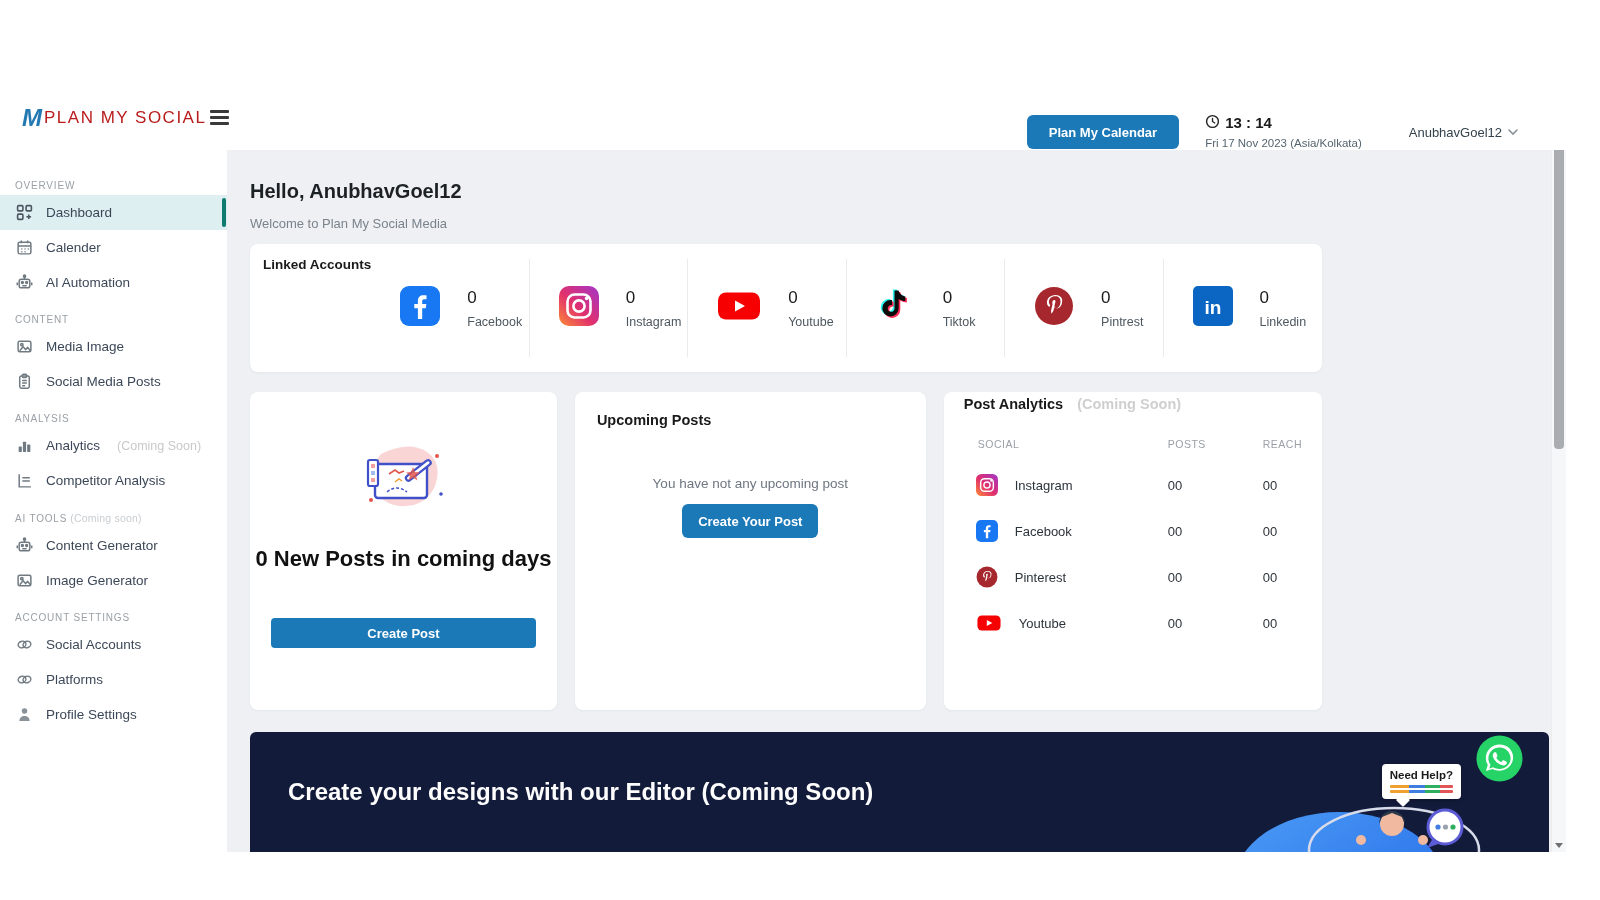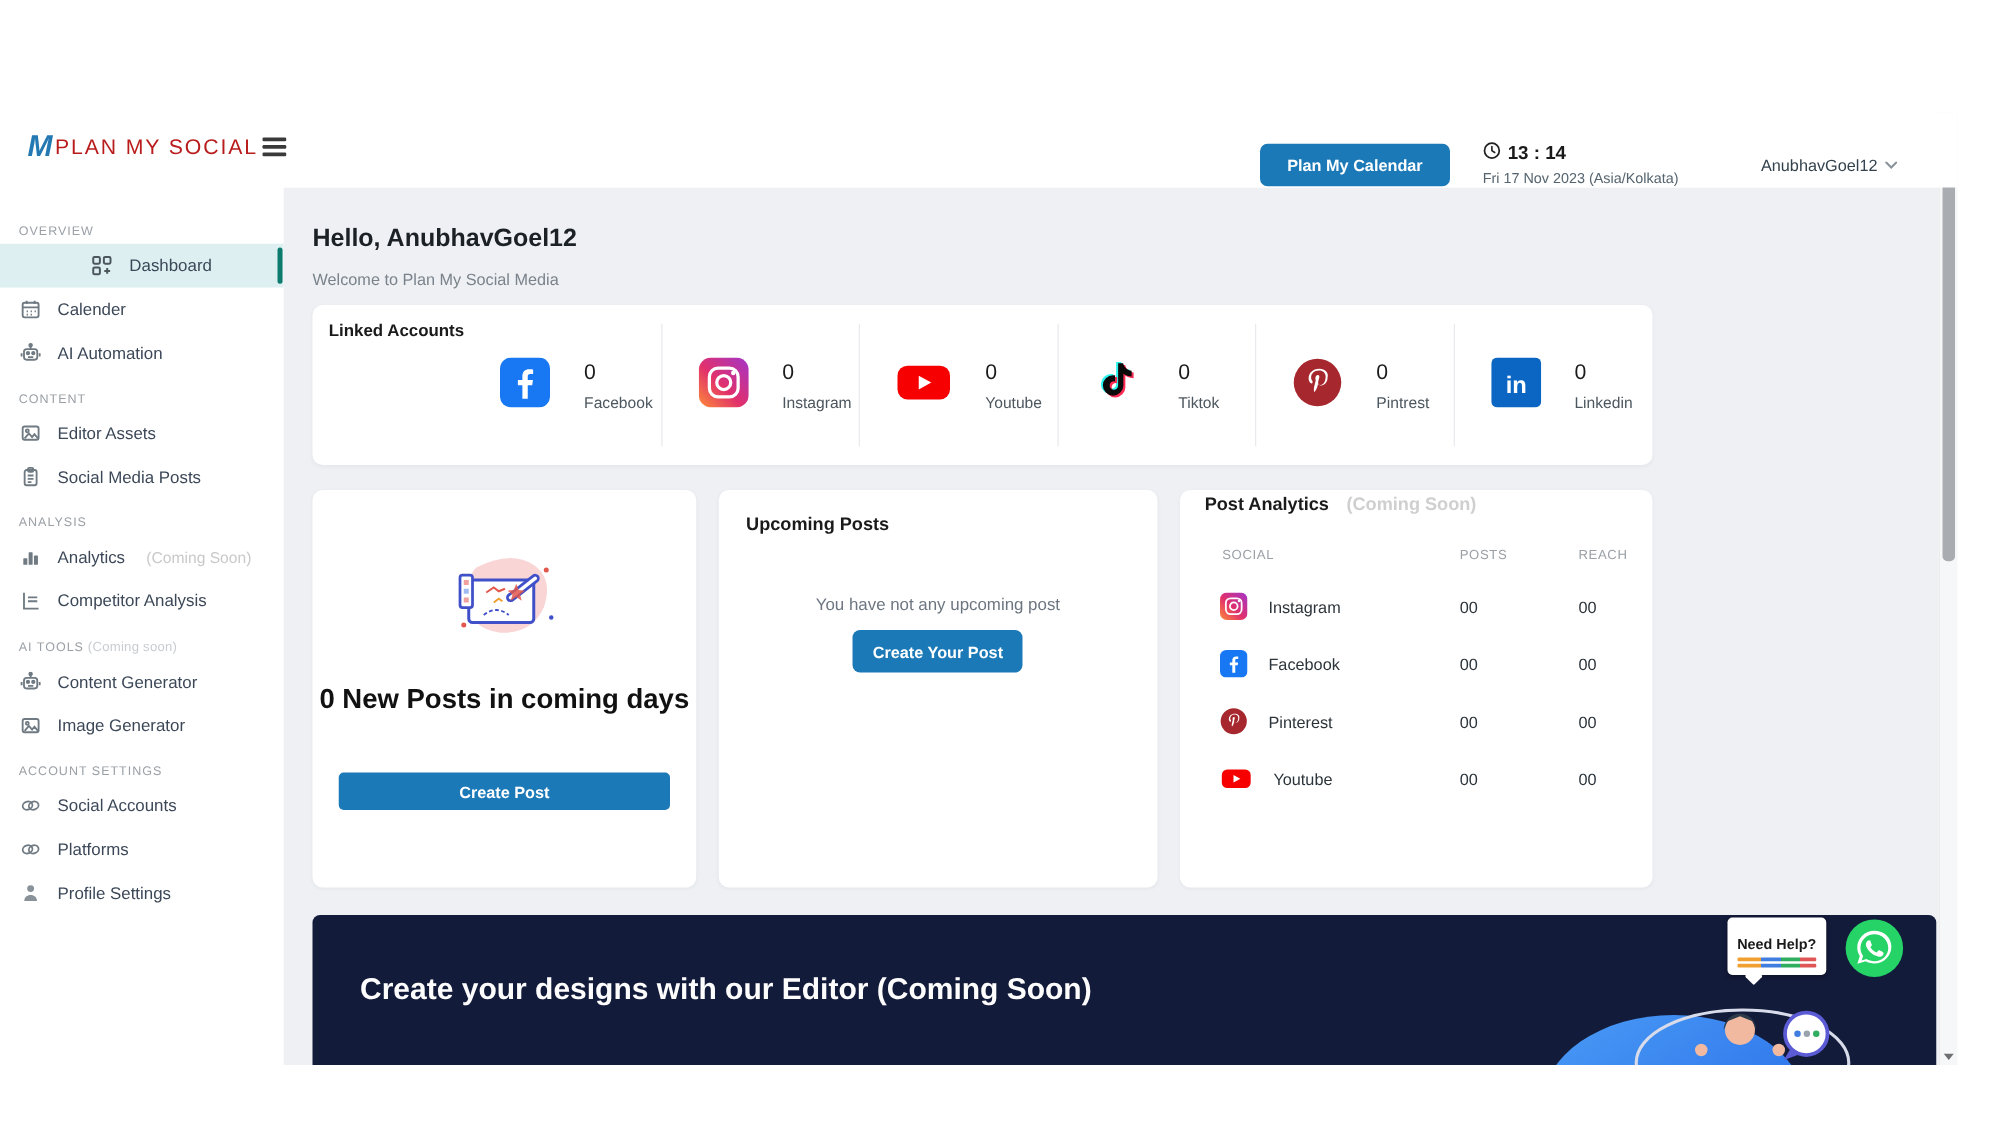--- a/index.html
+++ b/index.html
@@ -11,29 +11,29 @@
   .logo { position:absolute; left:22px; top:14px; display:flex; align-items:center; cursor:pointer; }
   .logo-mark { font-size:24px; font-weight:bold; color:#2479b2; margin-right:2px; font-style:italic; }
   .logo-text { font-size:17px; font-weight:normal; color:#b91c1c; letter-spacing:1.5px; }
   .hamburger { position:absolute; left:210px; top:20px; width:19px; cursor:pointer; }
   .hamburger span { display:block; height:2.5px; background:#3a3a3a; margin-bottom:3.5px; border-radius:1px; }
   .hdr-right { position:absolute; right:48px; top:12px; height:60px; display:flex; align-items:center; gap:26px; }
   .btn-calendar { background:#1b79b8; color:#fff; border:none; border-radius:6px; font-size:13px; font-weight:bold; padding:0 22px; height:34px; cursor:pointer; font-family:inherit; }
   .clockbox { line-height:1.25; }
   .clock-time { font-size:15px; font-weight:bold; color:#1a1a1a; display:flex; align-items:center; gap:5px; }
   .clock-date { font-size:11.5px; color:#55646e; margin-top:2px; }
-  .userbox { display:flex; align-items:center; gap:6px; font-size:13px; color:#33424c; cursor:pointer; margin-left:40px; }
+  .userbox { display:flex; align-items:center; gap:6px; font-size:13px; color:#33424c; cursor:pointer; margin-left:21px; }
 
   
   .sidebar { position:absolute; left:0; top:60px; width:227px; bottom:0; background:#fff; padding-top:16px; overflow:hidden; }
   .side-section-label { font-size:10px; letter-spacing:.8px; color:#9aa0a6; padding:0 0 4px 15px; margin-top:14px; text-transform:uppercase; }
   .side-section-label .suffix { color:#c9cdd1; text-transform:none; letter-spacing:.2px; font-size:10.5px; }
   .side-item { position:relative; display:flex; align-items:center; gap:13px; height:35px; padding-left:16px; font-size:13.5px; color:#3c4858; cursor:pointer; }
   .side-item .suffix { color:#c9c9c9; margin-left:4px; font-size:12.5px; }
-  .side-item.active { background:#ddeff1;justify-content:center; }
+  .side-item.active { background:#ddeff1; }
   .side-item.active::after { content:""; position:absolute; right:1px; top:3px; bottom:3px; width:4px; background:#0e7b6f; border-radius:2px; }
   .side-icon { width:17px; height:17px; display:flex; align-items:center; justify-content:center; flex:0 0 17px; }
 
   
   .main { position:absolute; left:227px; top:60px; right:15px; bottom:0; background:#eef0f4; overflow:hidden; padding:30px 0 0 23px; }
   .greeting { font-size:20px; font-weight:bold; color:#1c2126; }
   .welcome { font-size:13px; color:#7a838b; margin-top:13px; }
   .content-w { width:1072px; }
 
   .card { background:#fff; border-radius:8px; box-shadow:0 1px 3px rgba(40,50,60,.05); }
@@ -61,21 +61,21 @@
   .an-table { margin-top:26px; width:100%; }
   .an-headrow, .an-row { display:grid; grid-template-columns:190px 95px 1fr; align-items:center; }
   .an-headrow div { font-size:10.5px; color:#9aa0a6; letter-spacing:.5px; text-transform:uppercase; padding-left:14px; }
   .an-row { margin-top:24px; }
   .an-row .soc { display:flex; align-items:center; gap:17px; padding-left:12px; font-size:13px; color:#2c343b; }
   .an-row .val { font-size:13px; color:#2c343b; padding-left:14px; }
 
   
   .banner { position:relative; margin-top:22px; width:1299px; height:150px; background:#131b3b; border-radius:6px 6px 0 0; overflow:hidden; }
   .banner-title { position:absolute; left:38px; top:46px; font-size:24px; font-weight:bold; color:#fdfdfd; }
-  .help-tip { position:absolute; right:88px; top:2px; background:#fff; border-radius:4px; padding:16px 8px 6px; box-shadow:0 1px 4px rgba(0,0,0,.3); }
+  .help-tip { position:absolute; right:88px; top:32px; background:#fff; border-radius:4px; padding:5px 8px 6px; box-shadow:0 1px 4px rgba(0,0,0,.3); }
   .help-tip .txt { font-size:11.5px; font-weight:bold; color:#1a1a1a; }
   .help-lines { margin-top:4px; }
   .help-lines div { height:3px; border-radius:1px; margin-top:2px;
     background:linear-gradient(90deg,#f0a030 0 30%,#3f7de0 30% 55%,#2fae5f 55% 80%,#e05555 80%); }
   .help-tail { position:absolute; left:16px; bottom:-6px; width:10px; height:10px; background:#fff; transform:rotate(45deg); border-radius:1px; }
   .wa-btn { position:absolute; right:26px; top:3px; width:47px; height:47px; cursor:pointer; z-index:6; }
 
   
   .scrollbar { position:absolute; right:0; top:0; width:15px; bottom:0; background:#f6f7f8; border-left:1px solid #ececec; }
   .sb-arrow { position:absolute; left:0; width:100%; height:13px; display:flex; align-items:center; justify-content:center; cursor:pointer; }
@@ -167,21 +167,21 @@
       <div class="side-item">
         <span class="side-icon">
           <svg width="17" height="17" viewBox="0 0 16 16">
             <g fill="none" stroke="#6f7a82" stroke-width="1.4">
               <rect x="2" y="3" width="12" height="10" rx="1.5"></rect>
               <circle cx="5.5" cy="6.3" r="1.1"></circle>
               <path d="M3.5 12l3.2-3.8 2.4 2.8 1.8-2.2 2.6 3.2"></path>
             </g>
           </svg>
         </span>
-        <span>Editor Assets</span>
+        <span>Media Image</span>
       </div>
       <div class="side-item">
         <span class="side-icon">
           <svg width="17" height="17" viewBox="0 0 16 16">
             <g fill="none" stroke="#6f7a82" stroke-width="1.4">
               <rect x="3.5" y="2.8" width="9" height="11.5" rx="1.5"></rect>
               <rect x="6" y="1.2" width="4" height="3" rx="1"></rect>
               <path d="M5.8 7h4.4M5.8 9.5h4.4M5.8 12h2.8"></path>
             </g>
           </svg>

